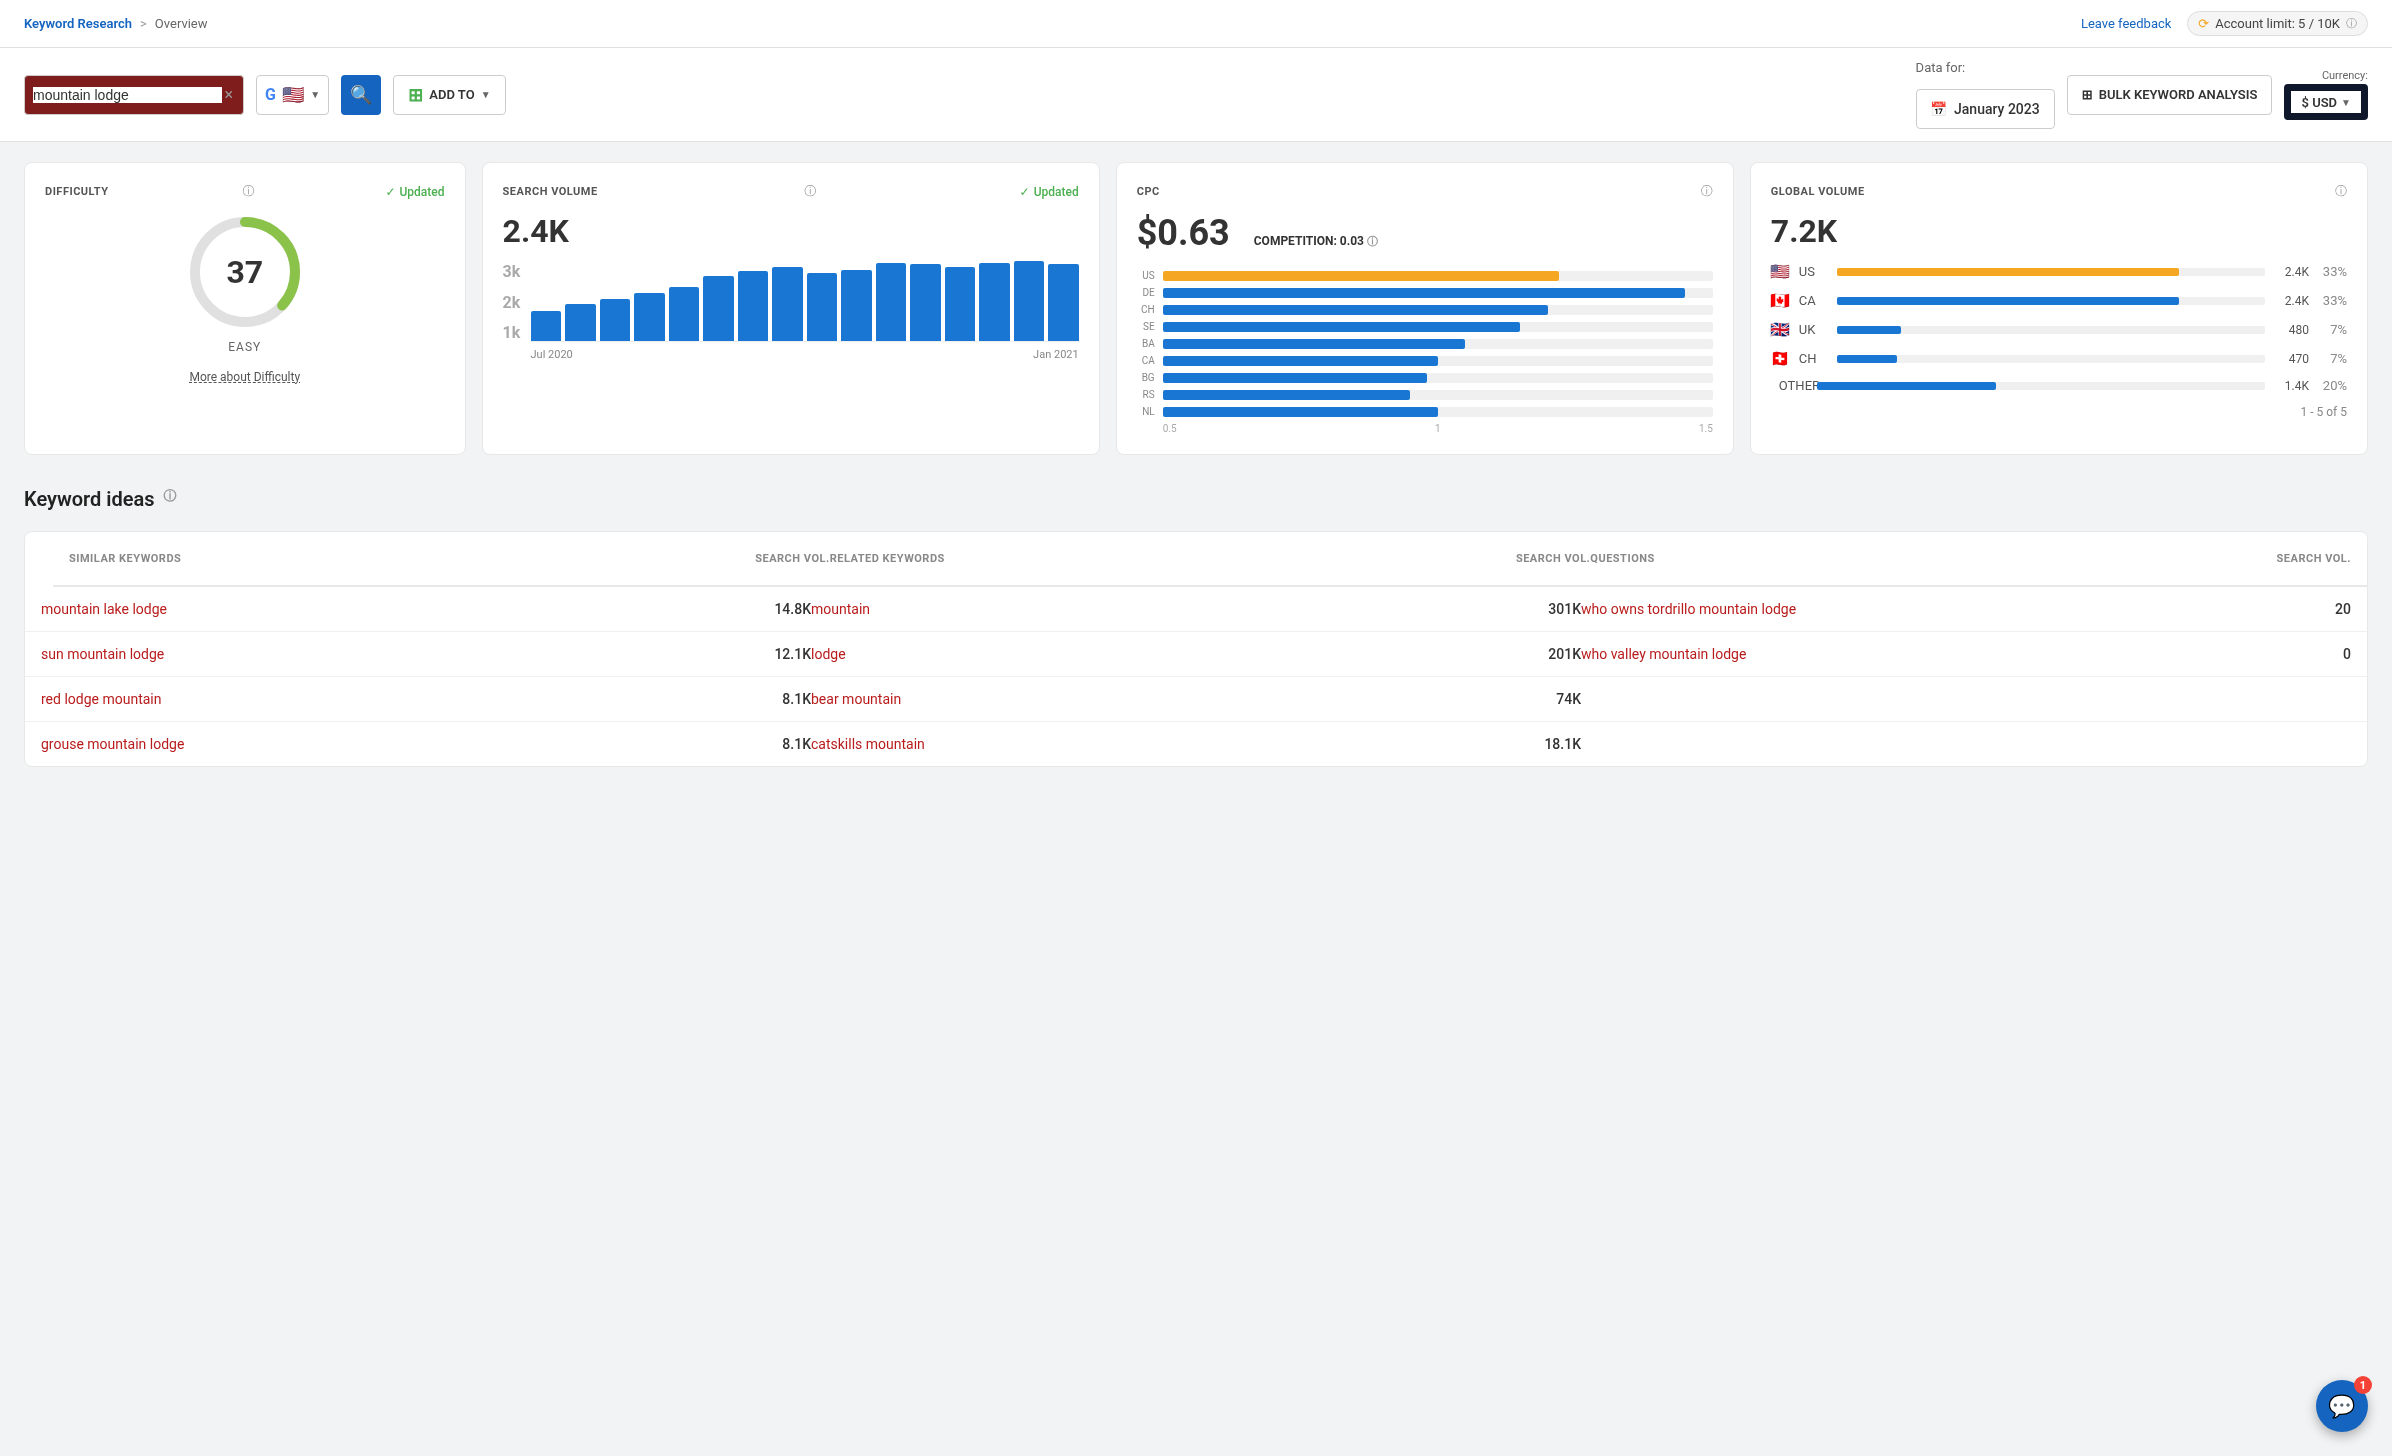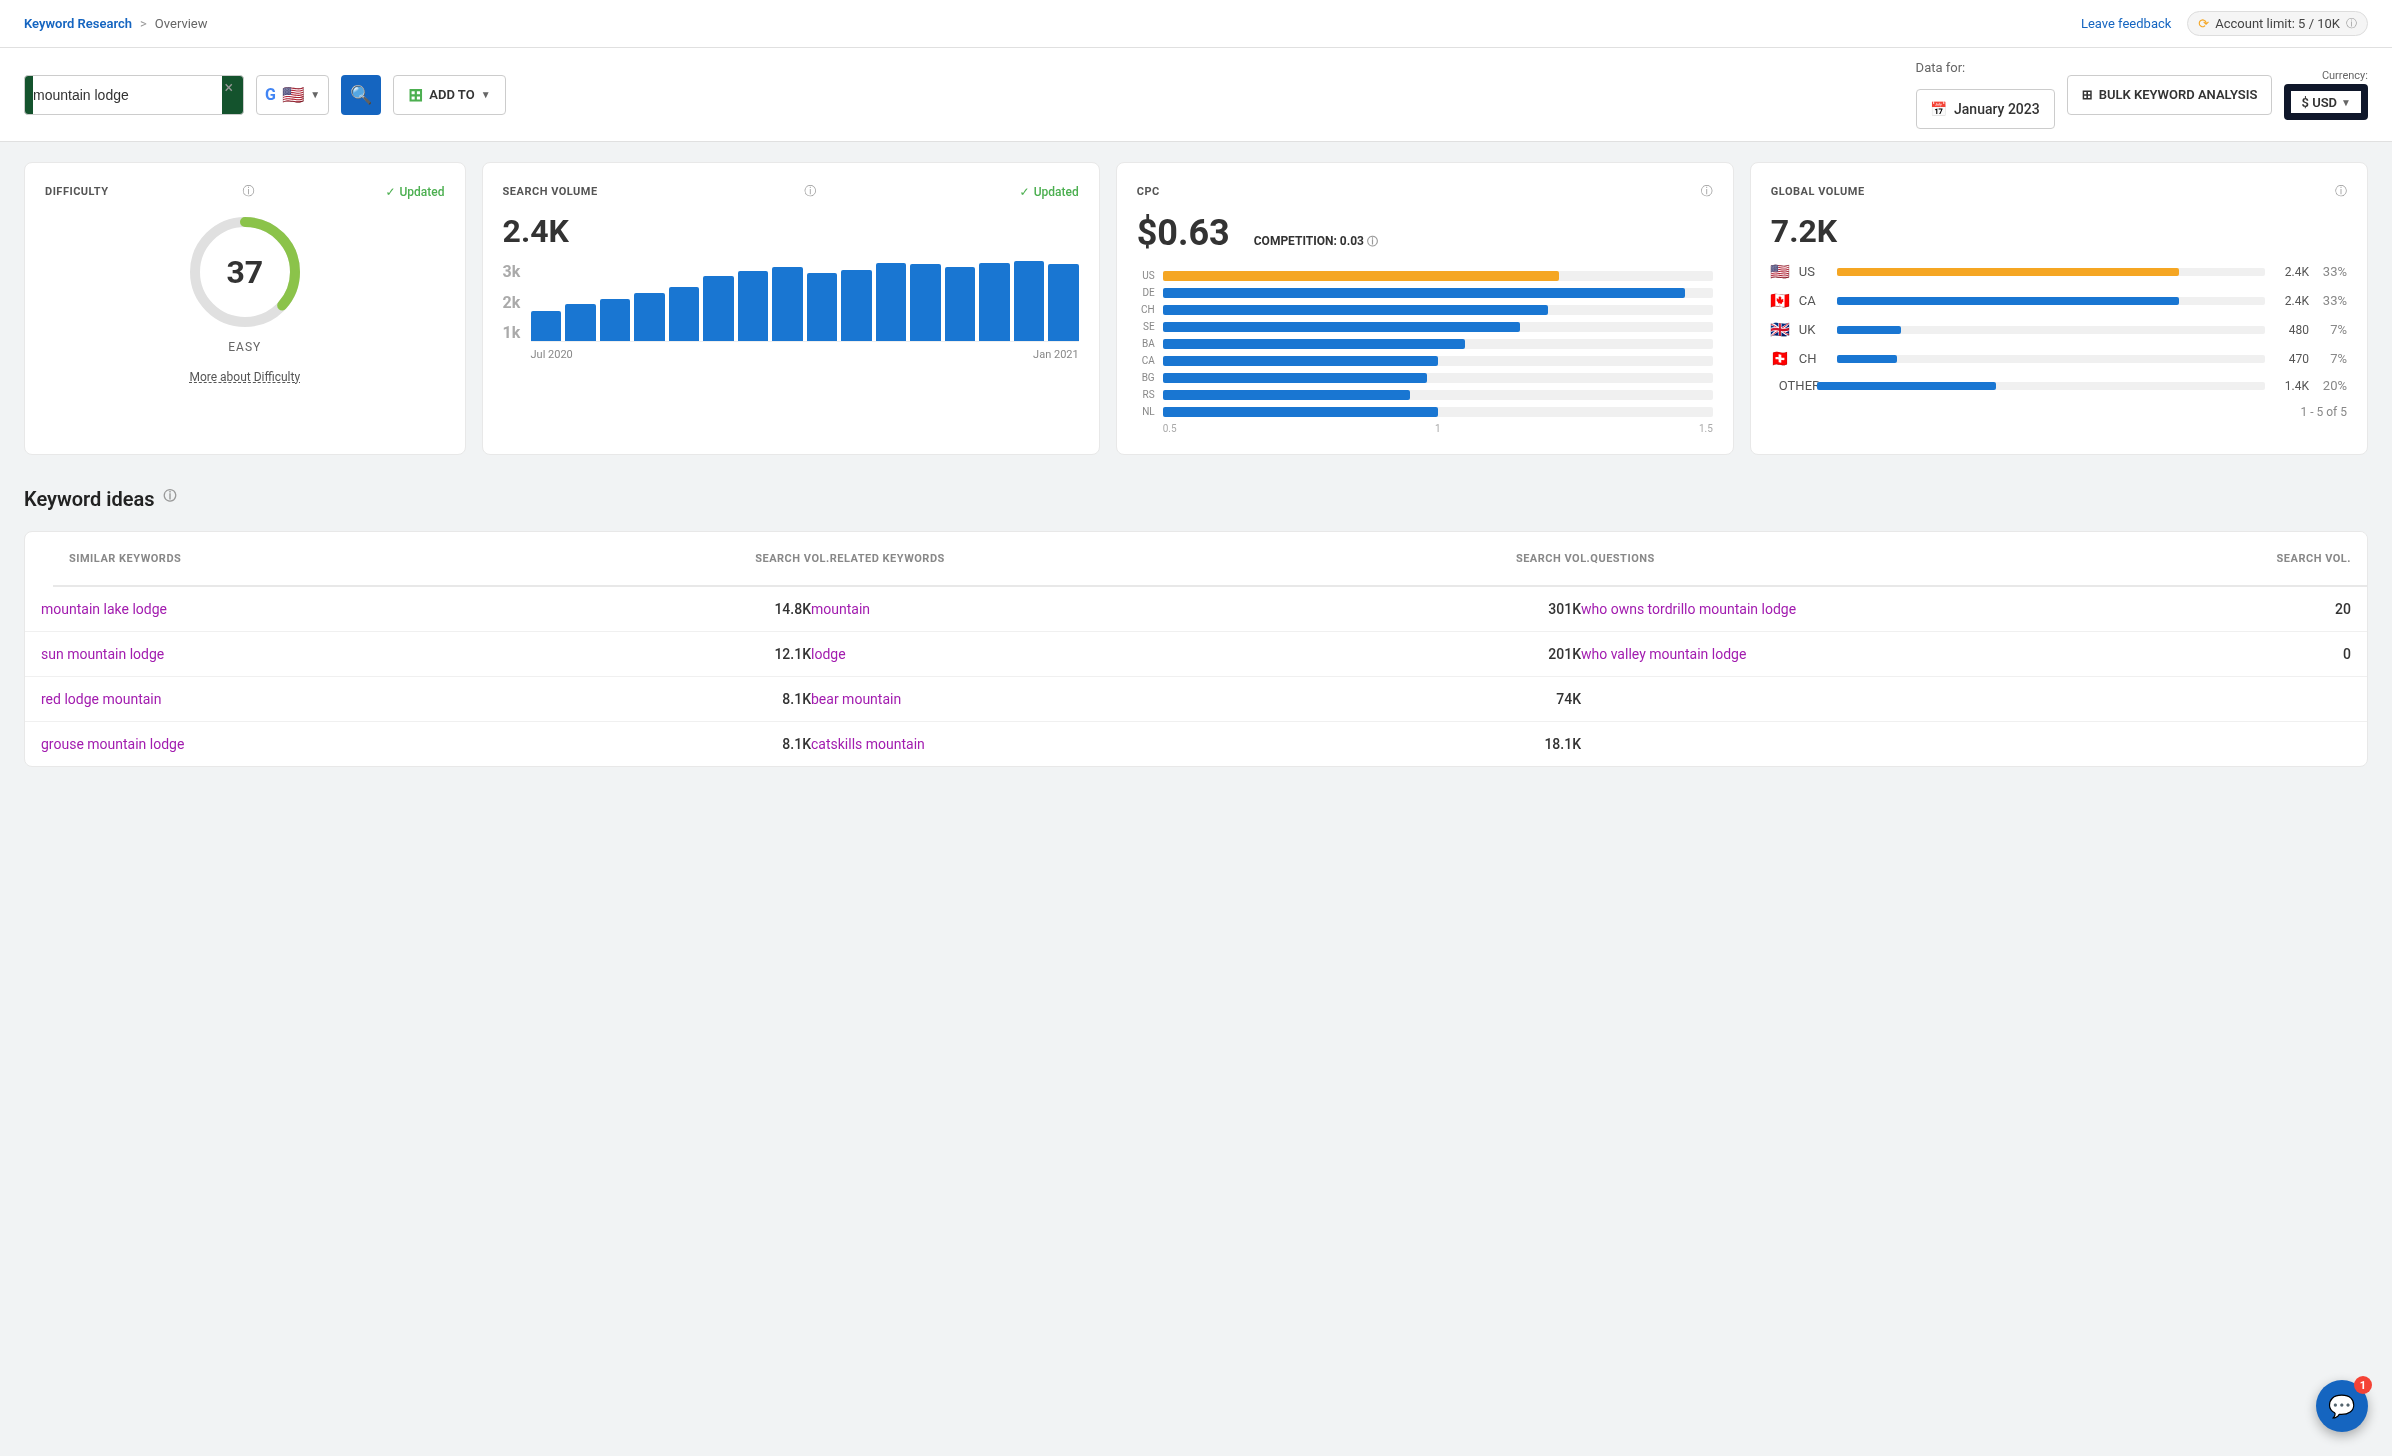--- a/index.html
+++ b/index.html
@@ -29,23 +29,24 @@
       background: #fff;
       border-bottom: 1px solid #e0e0e0;
       padding: 12px 24px;
       display: flex;
       align-items: center;
       gap: 12px;
       flex-wrap: wrap;
     }
     .search-input-wrapper {
       display: flex;
+      align-items: center;
       border: 1px solid #ccc;
       border-radius: 4px;
-      background: #14532d;
+      background: #7f1d1d;
       padding: 0 8px;
       height: 40px;
       min-width: 220px;
     }
     .search-input-wrapper input {
       border: none;
       outline: none;
       font-size: 14px;
       flex: 1;
       color: #333;
@@ -287,21 +288,21 @@
     }
     .th.right { text-align: right; }
     .table-row {
       display: grid;
       grid-template-columns: 1fr 100px 1fr 100px 1fr 100px;
       padding: 14px 16px;
       border-bottom: 1px solid #f0f0f0;
       align-items: center;
     }
     .table-row:last-child { border-bottom: none; }
-    .keyword-link { color: #a21caf; text-decoration: none; font-size: 14px; }
+    .keyword-link { color: #b91c1c; text-decoration: none; font-size: 14px; }
     .vol-cell { text-align: right; font-size: 14px; color: #333; font-weight: 500; }
 
     
     .chat-bubble {
       position: fixed;
       bottom: 24px;
       right: 24px;
       width: 52px;
       height: 52px;
       background: #1565c0;

